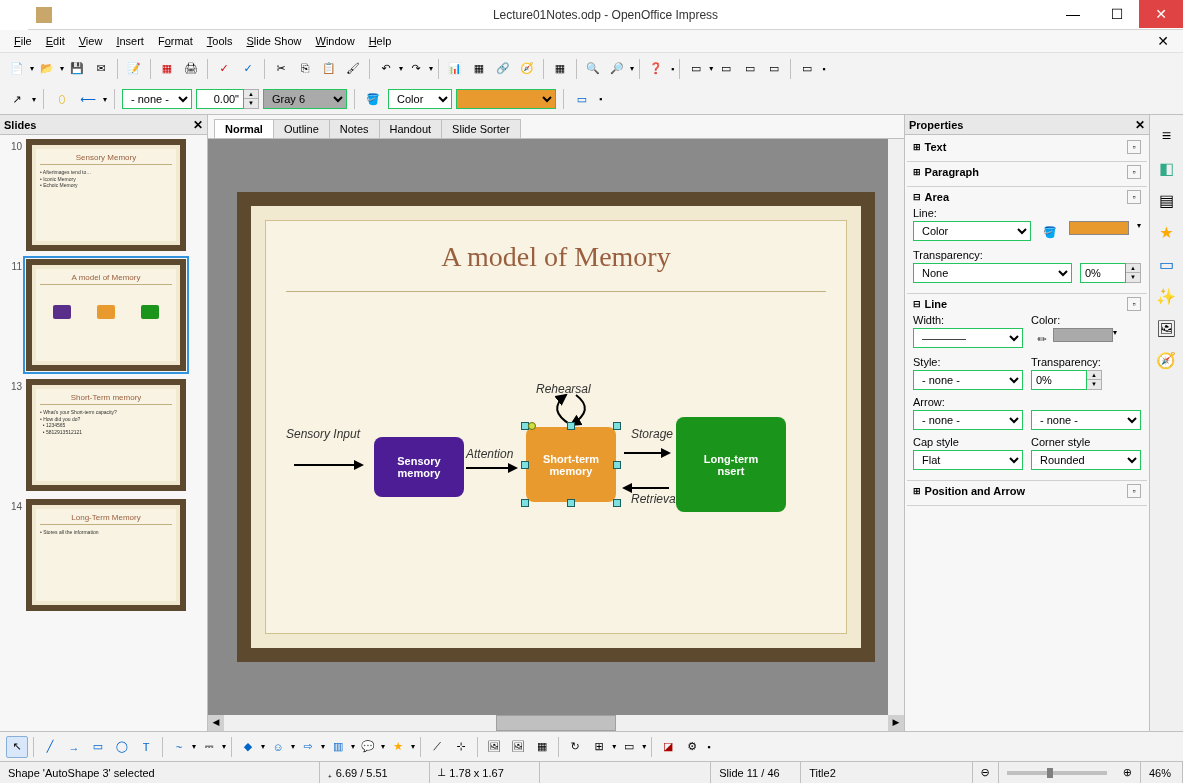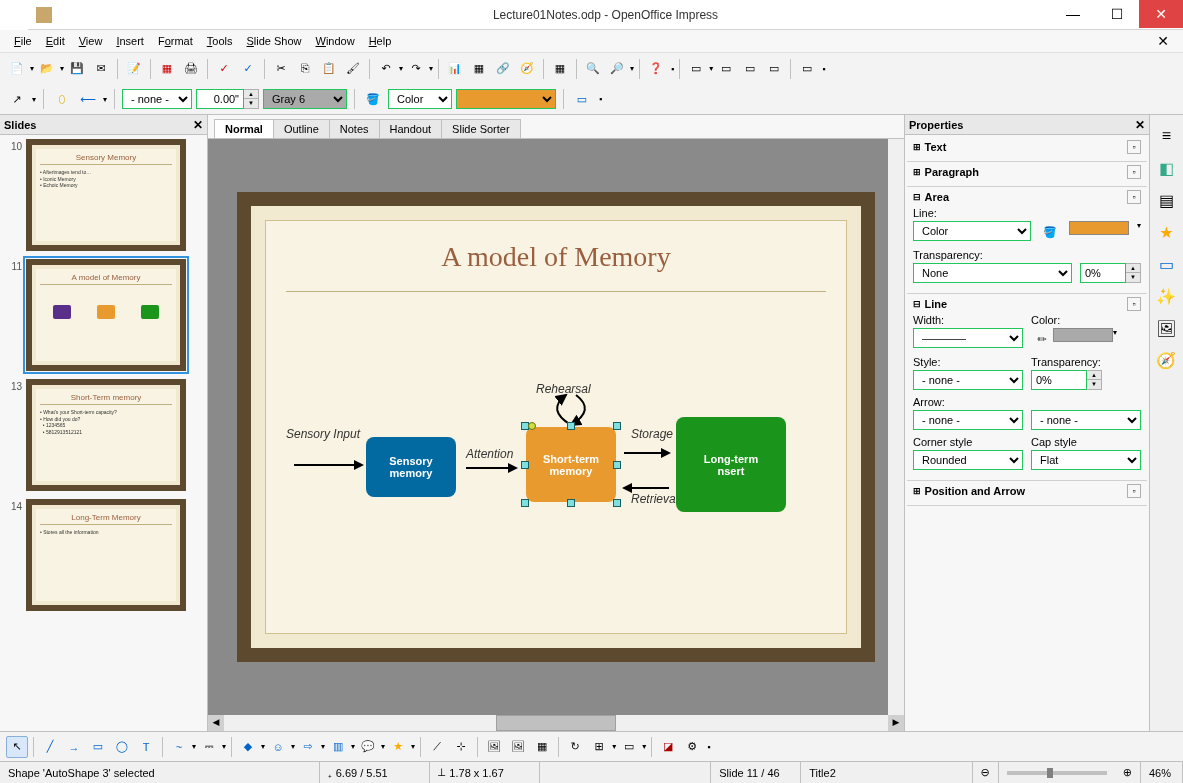--- a/index.html
+++ b/index.html
@@ -43,21 +43,21 @@
 .view-tabs { height: 24px; background: #f7f7f7; display: flex; align-items: flex-end; padding-left: 6px; border-bottom: 1px solid #c0c0c0; }
 .view-tab { padding: 3px 10px; border: 1px solid #c0c0c0; border-bottom: none; background: #e8e8e8; margin-right: -1px; font-size: 11px; }
 .view-tab.active { background: #fff; font-weight: bold; }
 .canvas-area { flex: 1; display: flex; align-items: center; justify-content: center; overflow: auto; position: relative; }
 .slide-canvas { width: 638px; height: 470px; background: #5d4a2e; padding: 14px; }
 .slide-inner { width: 100%; height: 100%; background: #f1e9d0; position: relative; padding: 16px; }
 .slide-content { position: absolute; inset: 14px; background: #f8f3e2; border: 1px solid #d0c090; }
 .main-title { color: #9a5f3f; font-family: Georgia, serif; font-size: 28px; text-align: center; margin-top: 20px; padding-bottom: 18px; border-bottom: 1px solid #c0b080; margin-left: 20px; margin-right: 20px; }
 .diagram { position: relative; margin-top: 80px; height: 200px; }
 .diag-box { position: absolute; color: #fff; font-weight: bold; font-size: 11px; text-align: center; display: flex; align-items: center; justify-content: center; border-radius: 8px; white-space: pre; }
-.box1 { left: 100px; top: 65px; width: 90px; height: 60px; background: #0369a1; }
+.box1 { left: 108px; top: 65px; width: 90px; height: 60px; background: #4c1d95; }
 .box2 { left: 260px; top: 55px; width: 90px; height: 75px; background: #e89a2e; }
 .box3 { left: 410px; top: 45px; width: 110px; height: 95px; background: #1a941a; }
 .diag-label { position: absolute; font-style: italic; font-size: 12px; color: #333; }
 .lab1 { left: 20px; top: 55px; }
 .lab2 { left: 200px; top: 75px; }
 .lab3 { left: 270px; top: 10px; }
 .lab4 { left: 365px; top: 55px; }
 .lab5 { left: 365px; top: 120px; }
 .arrow { position: absolute; background: #000; height: 2px; }
 .arrow::after { content: ''; position: absolute; right: -2px; top: -4px; border-left: 10px solid #000; border-top: 5px solid transparent; border-bottom: 5px solid transparent; }
@@ -393,24 +393,24 @@
                 </div>
               </div>
             </div>
         </div>
         <div class="prop-label">Arrow:</div>
         <div class="prop-row">
           <select style="flex:1"><option>- none -</option></select>
           <select style="flex:1"><option>- none -</option></select>
         </div>
         <div class="prop-row">
+          <div class="prop-col"><div class="prop-label">Cap style</div>
+            <select style="width:100%"><option>Flat</option></select></div>
           <div class="prop-col"><div class="prop-label">Corner style</div>
             <select style="width:100%"><option>Rounded</option></select></div>
-          <div class="prop-col"><div class="prop-label">Cap style</div>
-            <select style="width:100%"><option>Flat</option></select></div>
         </div>
       </div>
       <div class="prop-section">
         <div class="prop-section-head">
             <span class="exp">⊞</span>
             <span>Position and Arrow</span>
             <span class="more">▫</span>
           </div>
       </div>
     </div>

